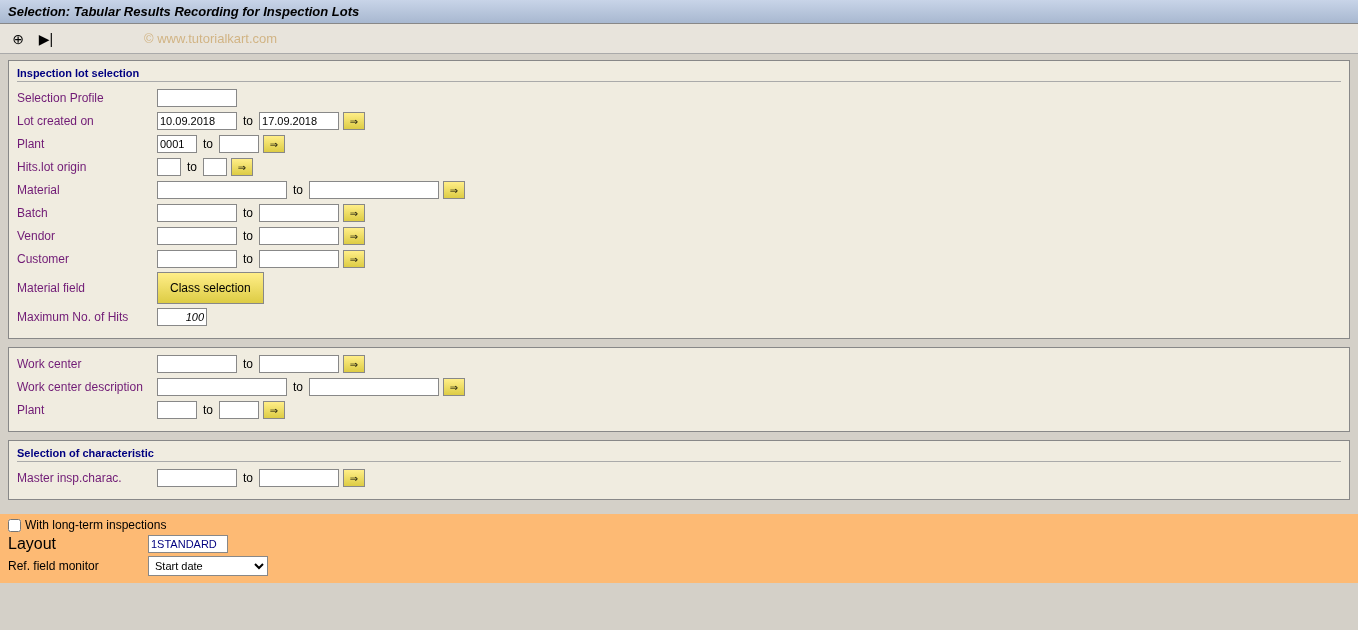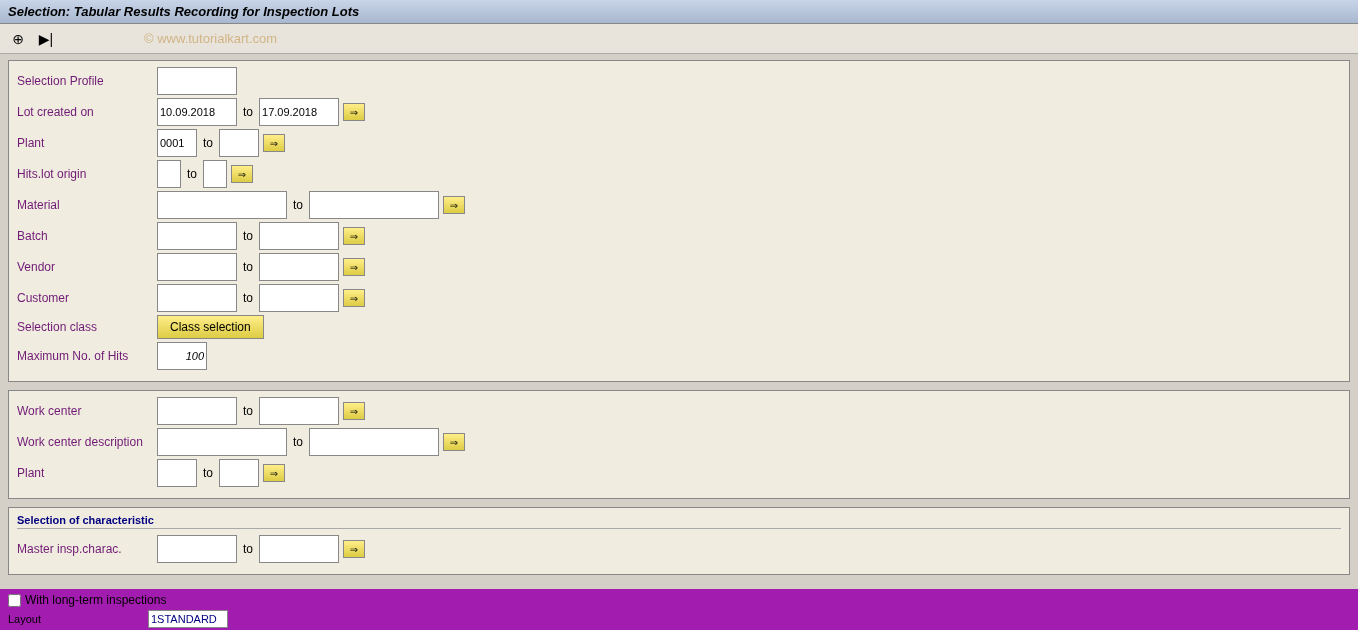--- a/index.html
+++ b/index.html
@@ -65,21 +65,21 @@
       margin-bottom: 3px;
       min-height: 20px;
     }
     .label {
       width: 140px;
       font-size: 12px;
       color: #701a75;
       flex-shrink: 0;
     }
     .input-field {
-      height: 28px;
+      height: 18px;
       border: 1px solid #888;
       background: #fff;
       font-size: 11px;
       padding: 1px 2px;
       font-family: Arial, sans-serif;
     }
     .to-label {
       margin: 0 6px;
       font-size: 12px;
     }
@@ -95,43 +95,43 @@
       font-size: 10px;
       margin-left: 4px;
       flex-shrink: 0;
     }
     .class-selection-btn {
       background: linear-gradient(to bottom, #ffee88, #ddcc44);
       border: 1px solid #888;
       cursor: pointer;
       padding: 2px 12px;
       font-size: 12px;
-      height: 24px;
+      height: 32px;
       font-family: Arial, sans-serif;
     }
     .bottom-section {
       padding: 4px 8px;
-      background: #a21caf;
+      background: #fdba74;
     }
     .checkbox-row {
       display: flex;
       align-items: center;
       margin-bottom: 3px;
     }
     .checkbox-row input[type=checkbox] {
       margin-right: 4px;
     }
     .layout-row {
       display: flex;
       align-items: center;
       margin-bottom: 3px;
     }
     .layout-label {
       width: 140px;
-      font-size: 11px;
+      font-size: 16px;
     }
     .layout-input {
       height: 18px;
       border: 1px solid #888;
       background: #fff;
       font-size: 11px;
       padding: 1px 2px;
       width: 80px;
       font-family: Arial, sans-serif;
       color: #000080;
@@ -168,20 +168,21 @@
 
 <div class="toolbar">
   <span class="toolbar-icon">⊕</span>
   <span class="toolbar-icon">▶|</span>
   <span class="watermark">© www.tutorialkart.com</span>
 </div>
 
 <div class="main-content">
 
   <div class="section">
+    <div class="section-header">Inspection lot selection</div>
 
     <div class="form-row">
       <span class="label">Selection Profile</span>
       <input type="text" class="input-field medium-input" value="" style="">
     </div>
 
     <div class="form-row">
       <span class="label">Lot created on</span>
       <input type="text" class="input-field date-input" value="10.09.2018" style="">
       <span class="to-label">to</span>
@@ -231,21 +232,21 @@
 
     <div class="form-row">
       <span class="label">Customer</span>
       <input type="text" class="input-field medium-input" value="" style="">
       <span class="to-label">to</span>
       <input type="text" class="input-field medium-input" value="" style="">
       <div class="arrow-btn">⇒</div>
     </div>
 
     <div class="form-row">
-      <span class="label">Selection class</span>
+      <span class="label">Material field</span>
       <button class="class-selection-btn">Class selection</button>
     </div>
 
     <div class="form-row">
       <span class="label">Maximum No. of Hits</span>
       <input type="text" class="input-field hits-input" value="100" style="">
     </div>
   </div>
 
   <div class="section">
@@ -291,13 +292,21 @@
 
 <div class="bottom-section">
   <div class="checkbox-row">
     <input type="checkbox" id="longterm" style="">
     <label for="longterm">With long-term inspections</label>
   </div>
   <div class="layout-row">
     <span class="layout-label">Layout</span>
     <input type="text" class="layout-input" value="1STANDARD" style="">
   </div>
+  <div class="dropdown-row">
+    <span class="dropdown-label">Ref. field monitor</span>
+    <select style="width:120px;">
+      <option>Start date</option>
+      <option>End date</option>
+      <option>Creation date</option>
+    </select>
+  </div>
 </div>
 
 </body></html>

